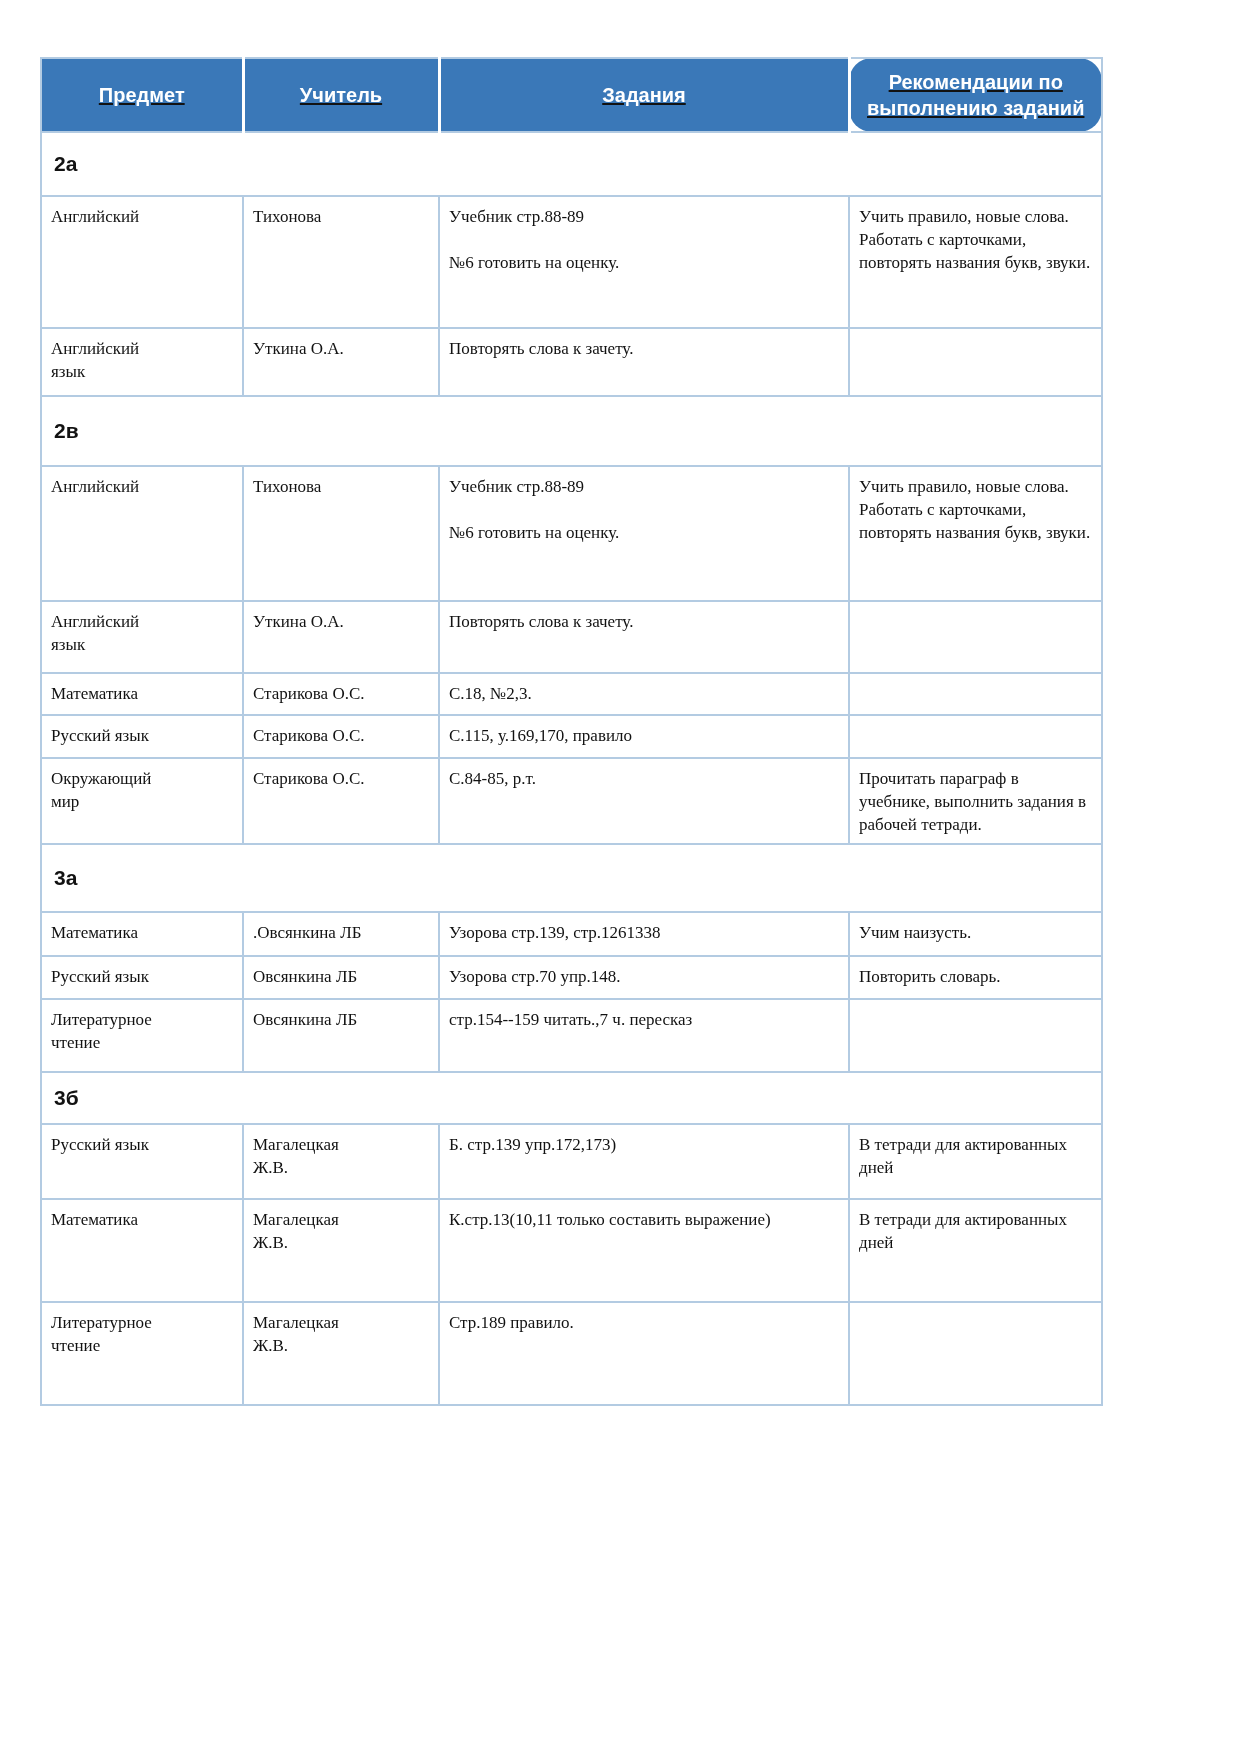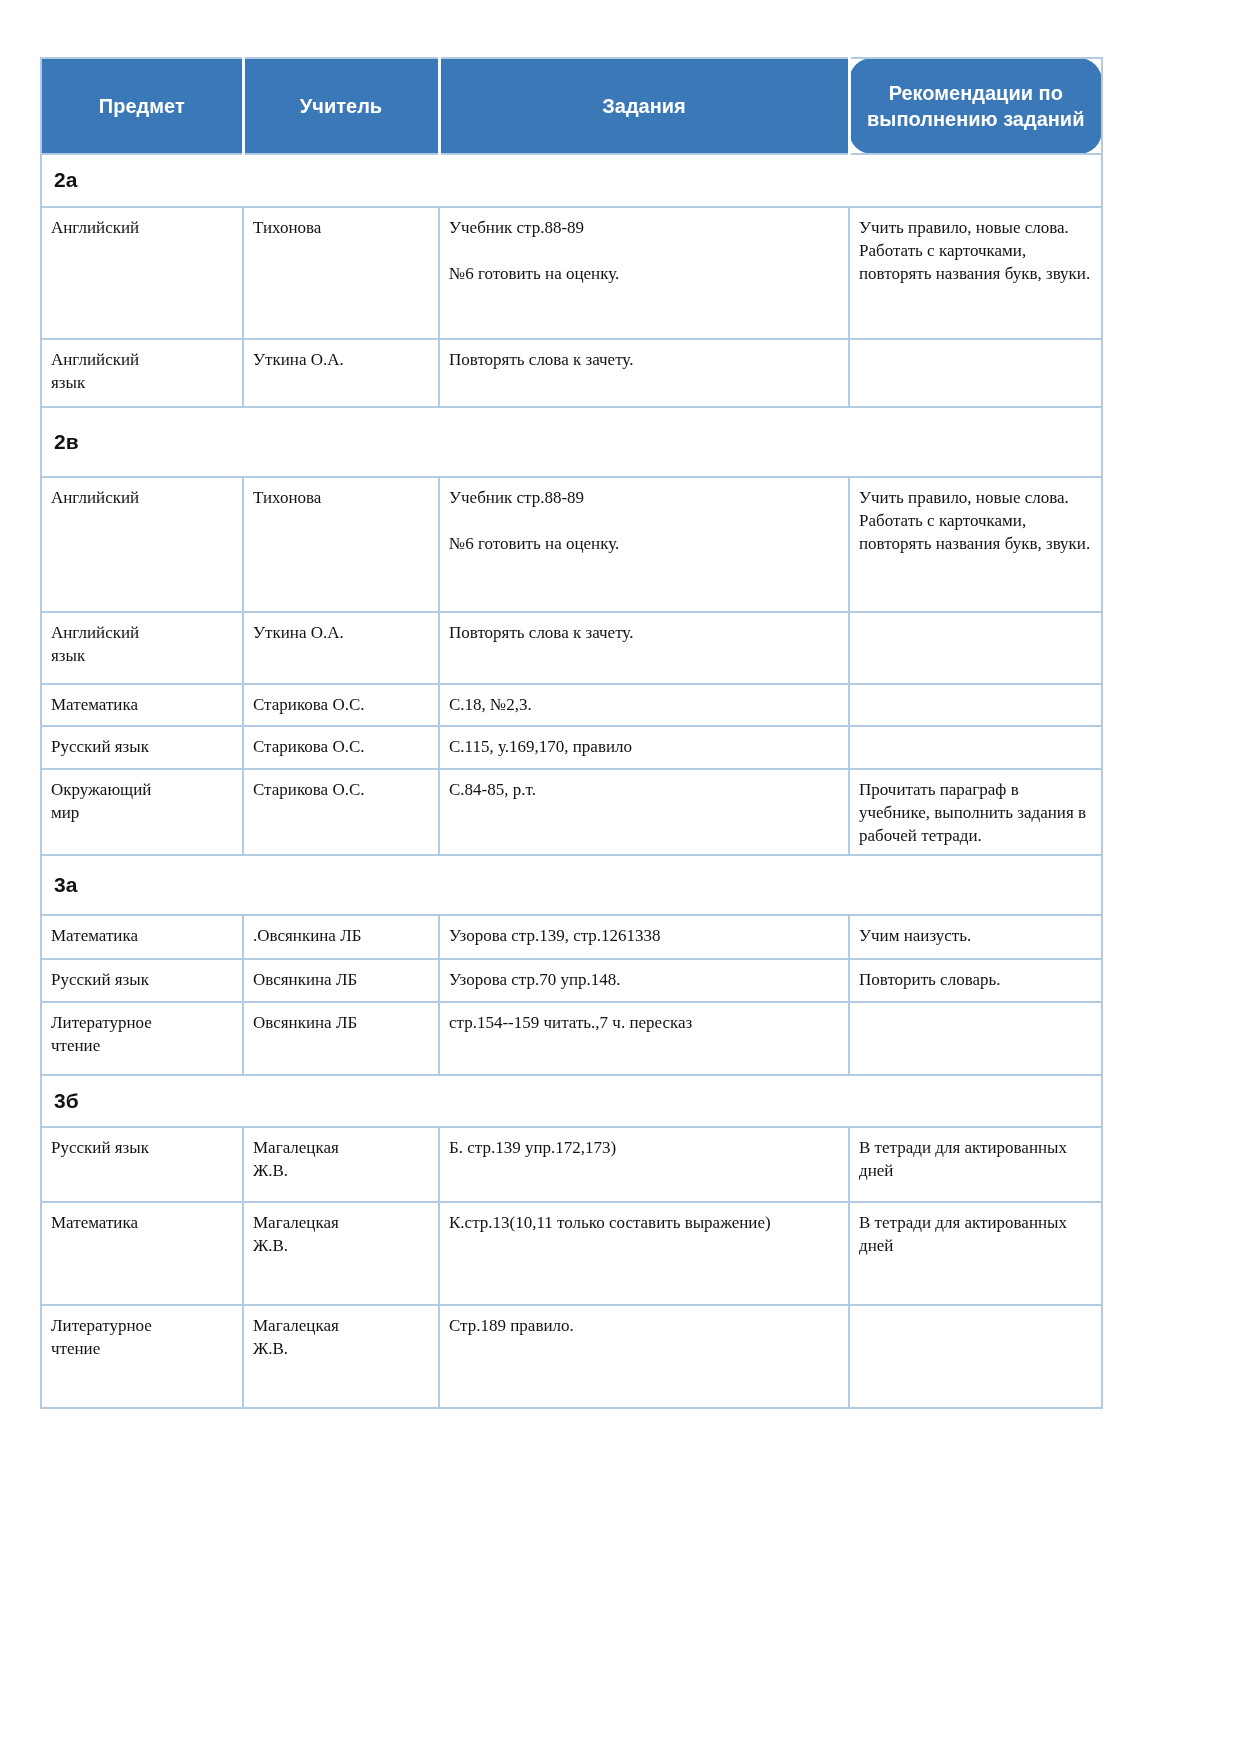--- a/index.html
+++ b/index.html
@@ -17,21 +17,21 @@
   .page{padding:57px 0 0 40px;}
   table.hw{
     border-collapse:collapse;
     table-layout:fixed;
     width:1061px;
   }
   col.c1{width:202px}
   col.c2{width:196px}
   col.c3{width:410px}
   col.c4{width:253px}
-  thead tr{height:96px;}
+  thead tr{height:74px;text-decoration:underline;}
   th{
     background:var(--header-bg);
     color:var(--header-text);
     font-family:"Liberation Sans","DejaVu Sans",sans-serif;
     font-weight:bold;
     font-size:20px;
     line-height:1.3;
     text-align:center;
     vertical-align:middle;
     padding:6px 14px;
@@ -73,21 +73,21 @@
     <thead>
       <tr>
         <th>Предмет</th>
         <th>Учитель</th>
         <th>Задания</th>
         <th>Рекомендации по выполнению заданий</th>
       </tr>
     </thead>
     <tbody>
 
-      <tr class="section" style="height:53px">
+      <tr class="section" style="height:64px">
         <td colspan="4">2а</td>
       </tr>
       <tr style="height:132px">
         <td>Английский</td>
         <td>Тихонова</td>
         <td>Учебник стр.88-89
 
 №6 готовить на оценку.</td>
         <td>Учить правило, новые слова. Работать с карточками, повторять названия букв, звуки.</td>
       </tr>
@@ -130,21 +130,21 @@
         <td></td>
       </tr>
       <tr style="height:72px">
         <td>Окружающий
 мир</td>
         <td>Старикова О.С.</td>
         <td>С.84-85, р.т.</td>
         <td>Прочитать параграф в учебнике, выполнить задания в рабочей тетради.</td>
       </tr>
 
-      <tr class="section" style="height:60px">
+      <tr class="section" style="height:68px">
         <td colspan="4">3а</td>
       </tr>
       <tr style="height:44px">
         <td>Математика</td>
         <td>.Овсянкина ЛБ</td>
         <td>Узорова стр.139, стр.1261338</td>
         <td>Учим наизусть.</td>
       </tr>
       <tr style="height:43px">
         <td>Русский язык</td>

